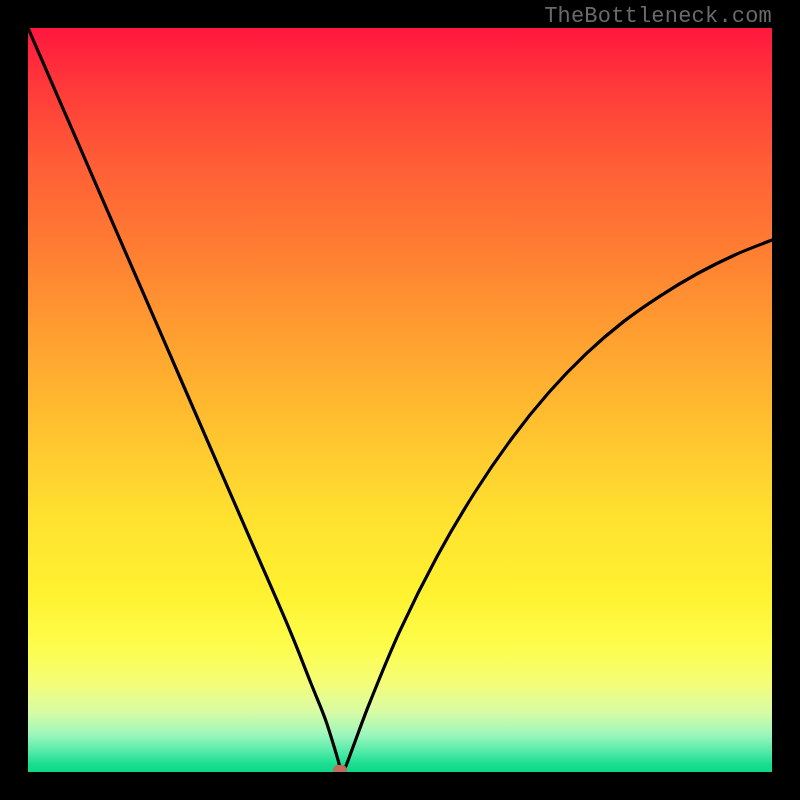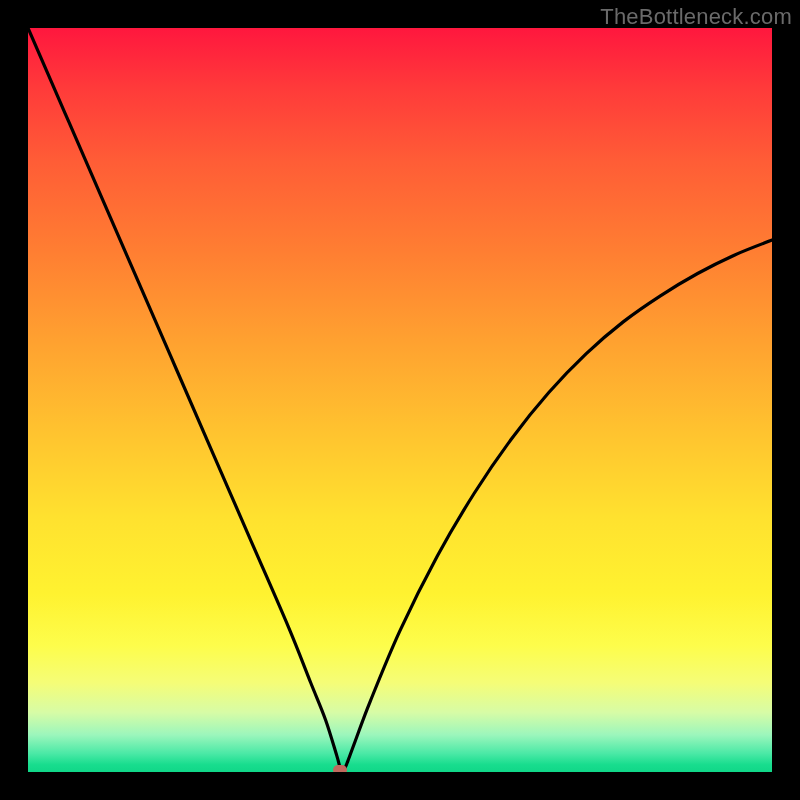--- a/index.html
+++ b/index.html
@@ -6,22 +6,22 @@
   html, body { width: 800px; height: 800px; overflow: hidden; background: #000; }
   .frame {
     position: relative;
     width: 800px;
     height: 800px;
     background: #000;
   }
   .watermark {
     position: absolute;
     top: 4px;
-    right: 8px;
-    font-family: Liberation Sans, sans-serif;
+    right: 28px;
+    font-family: Liberation Mono, monospace;
     font-size: 22px;
     color: #6a6a6a;
     letter-spacing: 0.2px;
     z-index: 10;
   }
   .plot {
     position: absolute;
     left: 28px;
     top: 28px;
     width: 744px;

